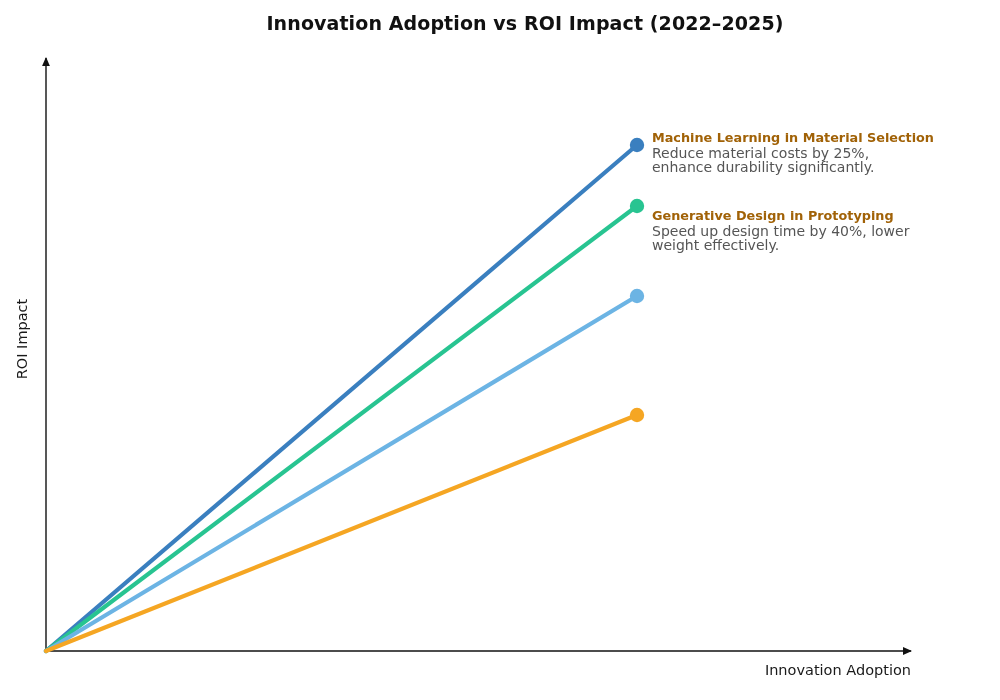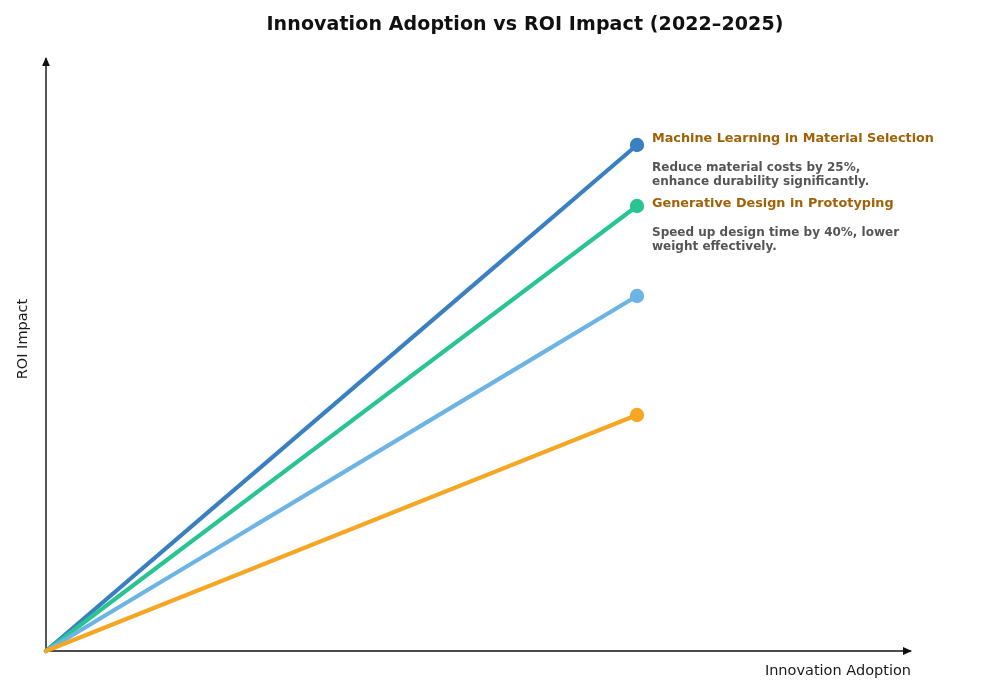--- a/index.html
+++ b/index.html
@@ -79,26 +79,25 @@
   .annotation-title {
     font-family: "DejaVu Sans", sans-serif;
     font-size: 12.8px;
     font-weight: bold;
     color: #a16207;
     line-height: 15px;
     white-space: nowrap;
   }
   .annotation-desc {
     font-family: "DejaVu Sans", sans-serif;
-    font-size: 12px;
+    font-size: 14px;
     color: #555555;
     line-height: 14px;
-    margin-top: 15px;
+    margin-top: 1px;
     white-space: pre-line;
-    font-weight: bold;
   }
 </style>
 </head>
 <body>
 
 <div id="figure">
 
   <div id="chart-title">Innovation Adoption vs ROI Impact (2022–2025)</div>
 
   <svg id="plot-svg" viewBox="0 0 1000 700" xmlns="http://www.w3.org/2000/svg">
@@ -125,21 +124,21 @@
       <circle cx="637" cy="415" r="7.2" fill="#f5a623"></circle>
     </g>
   </svg>
 
   <div class="annotation" style="top:130px;">
     <div class="annotation-title">Machine Learning in Material Selection</div>
     <div class="annotation-desc">Reduce material costs by 25%,
 enhance durability significantly.</div>
   </div>
 
-  <div class="annotation" style="top:195px;">
+  <div class="annotation" style="top:208px;">
     <div class="annotation-title">Generative Design in Prototyping</div>
     <div class="annotation-desc">Speed up design time by 40%, lower
 weight effectively.</div>
   </div>
 
   <div class="annotation" style="top:280px;">
   </div>
 
 
   <div id="x-axis-label">Innovation Adoption</div>

